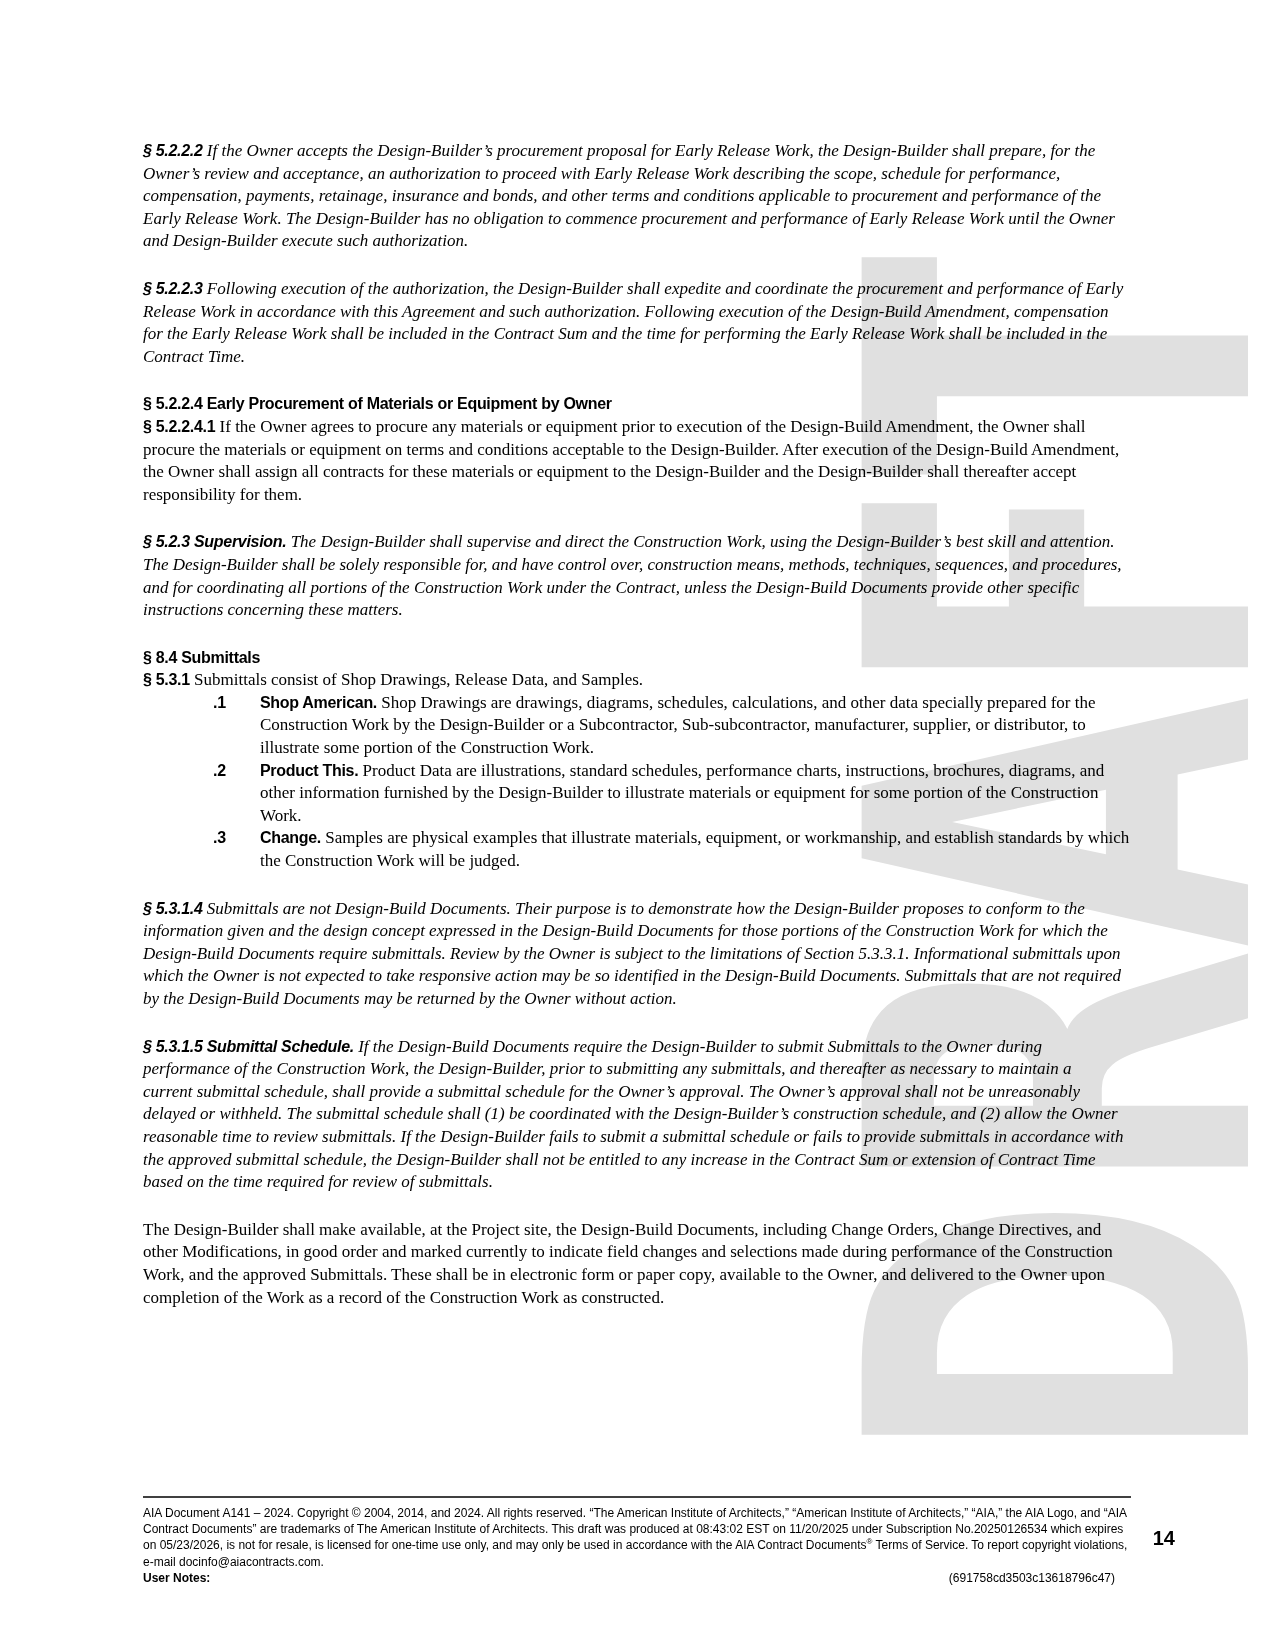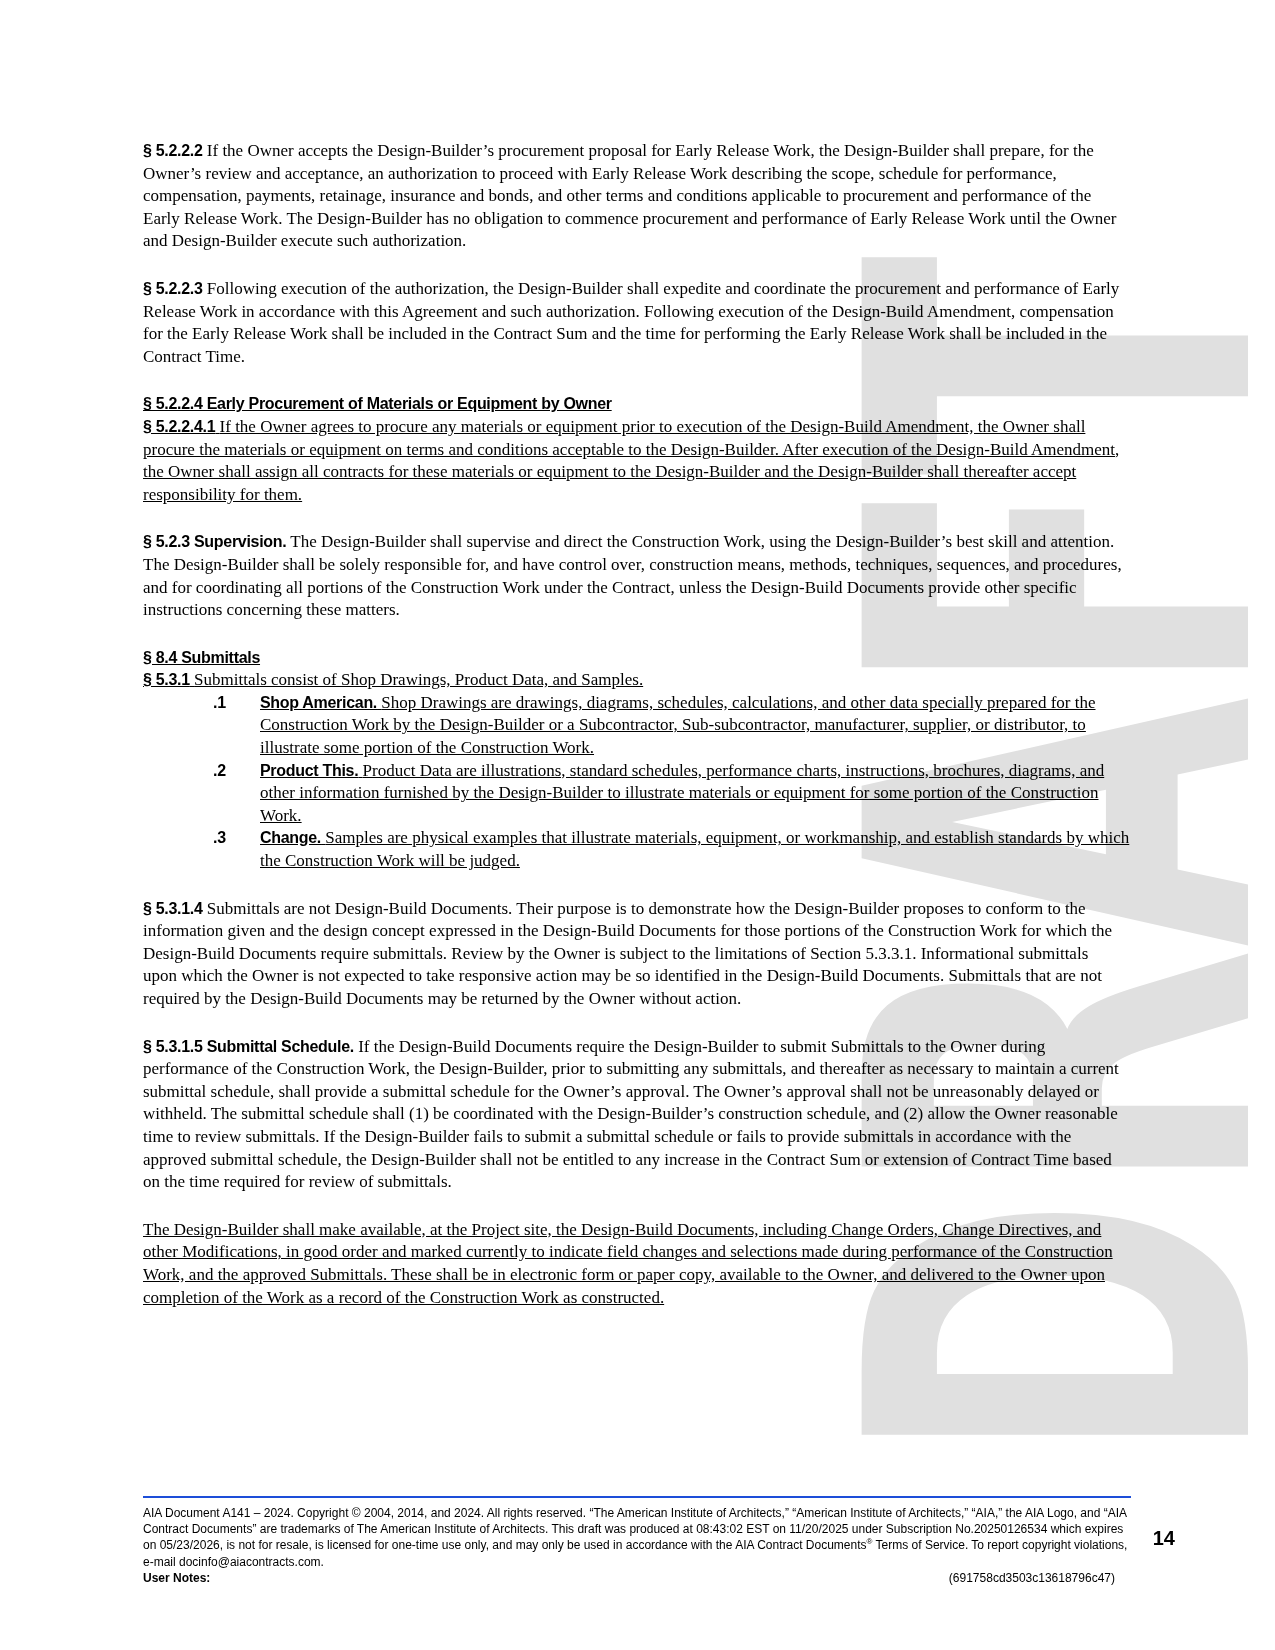--- a/index.html
+++ b/index.html
@@ -26,37 +26,37 @@
     color:#e0e0e0;
     z-index:0;
     user-select:none;
   }
   .content {
     position:absolute;
     left:143px; top:140px;
     width:990px;
     z-index:1;
   }
-  .block { margin:0 9px 25px 0; }
-  .group { margin:0 0 25px 0;text-decoration:underline; }
+  .block { margin:0 9px 25px 0;font-style:italic; }
+  .group { margin:0 0 25px 0; }
   .group p, .group .hline { margin:0; }
   .lead, .hline, .num {
     font-family:"Liberation Sans", sans-serif;
     font-weight:bold;
     letter-spacing:-0.3px;
     font-size:16px;
   }
   .hline { display:block; }
   .item { position:relative; padding-left:117px; }
   .item .num { position:absolute; left:70px; top:0; }
   .footer {
     position:absolute;
     left:143px; top:1496px;
     width:988px;
-    border-top:2px solid #1d4ed8;
+    border-top:2px solid #404040;
     padding-top:7px;
     font-family:"Liberation Sans", sans-serif;
     font-size:12px;
     line-height:16.2px;
     color:#000;
     z-index:1;
   }
   .footer sup { font-size:8px; line-height:0; }
   .usernotes {
     display:flex;
@@ -90,21 +90,21 @@
 
     <div class="group">
       <span class="hline">§ 5.2.2.4 Early Procurement of Materials or Equipment by Owner</span>
       <p><span class="lead">§ 5.2.2.4.1</span> <span>If the Owner agrees to procure any materials or equipment prior to execution of the Design-Build Amendment, the Owner shall procure the materials or equipment on terms and conditions acceptable to the Design-Builder. After execution of the Design-Build Amendment, the Owner shall assign all contracts for these materials or equipment to the Design-Builder and the Design-Builder shall thereafter accept responsibility for them.</span></p>
     </div>
 
     <p class="block"><span class="lead">§ 5.2.3 Supervision.</span> <span>The Design-Builder shall supervise and direct the Construction Work, using the Design-Builder’s best skill and attention. The Design-Builder shall be solely responsible for, and have control over, construction means, methods, techniques, sequences, and procedures, and for coordinating all portions of the Construction Work under the Contract, unless the Design-Build Documents provide other specific instructions concerning these matters.</span></p>
 
     <div class="group">
       <span class="hline">§ 8.4 Submittals</span>
-      <p><span class="lead">§ 5.3.1</span> <span>Submittals consist of Shop Drawings, Product Data, and Samples.</span></p>
+      <p><span class="lead">§ 5.3.1</span> <span>Submittals consist of Shop Drawings, Release Data, and Samples.</span></p>
       <div class="item"><span class="num">.1</span><span class="lead">Shop American.</span> <span>Shop Drawings are drawings, diagrams, schedules, calculations, and other data specially prepared for the Construction Work by the Design-Builder or a Subcontractor, Sub-subcontractor, manufacturer, supplier, or distributor, to illustrate some portion of the Construction Work.</span></div>
       <div class="item"><span class="num">.2</span><span class="lead">Product This.</span> <span>Product Data are illustrations, standard schedules, performance charts, instructions, brochures, diagrams, and other information furnished by the Design-Builder to illustrate materials or equipment for some portion of the Construction Work.</span></div>
       <div class="item"><span class="num">.3</span><span class="lead">Change.</span> <span>Samples are physical examples that illustrate materials, equipment, or workmanship, and establish standards by which the Construction Work will be judged.</span></div>
     </div>
 
     <p class="block"><span class="lead">§ 5.3.1.4</span> <span>Submittals are not Design-Build Documents. Their purpose is to demonstrate how the Design-Builder proposes to conform to the information given and the design concept expressed in the Design-Build Documents for those portions of the Construction Work for which the Design-Build Documents require submittals. Review by the Owner is subject to the limitations of Section 5.3.3.1. Informational submittals upon which the Owner is not expected to take responsive action may be so identified in the Design-Build Documents. Submittals that are not required by the Design-Build Documents may be returned by the Owner without action.</span></p>
 
     <p class="block"><span class="lead">§ 5.3.1.5 Submittal Schedule.</span> <span>If the Design-Build Documents require the Design-Builder to submit Submittals to the Owner during performance of the Construction Work, the Design-Builder, prior to submitting any submittals, and thereafter as necessary to maintain a current submittal schedule, shall provide a submittal schedule for the Owner’s approval. The Owner’s approval shall not be unreasonably delayed or withheld. The submittal schedule shall (1) be coordinated with the Design-Builder’s construction schedule, and (2) allow the Owner reasonable time to review submittals. If the Design-Builder fails to submit a submittal schedule or fails to provide submittals in accordance with the approved submittal schedule, the Design-Builder shall not be entitled to any increase in the Contract Sum or extension of Contract Time based on the time required for review of submittals.</span></p>
 
     <div class="group">

